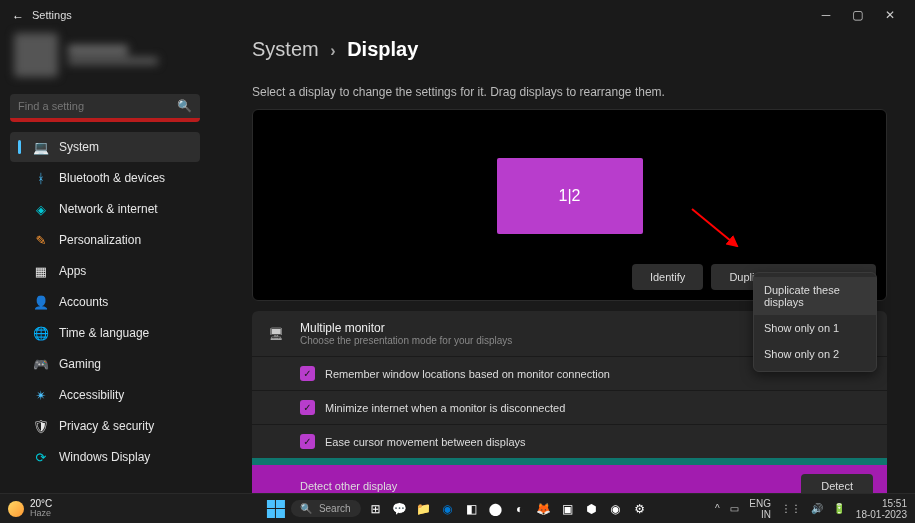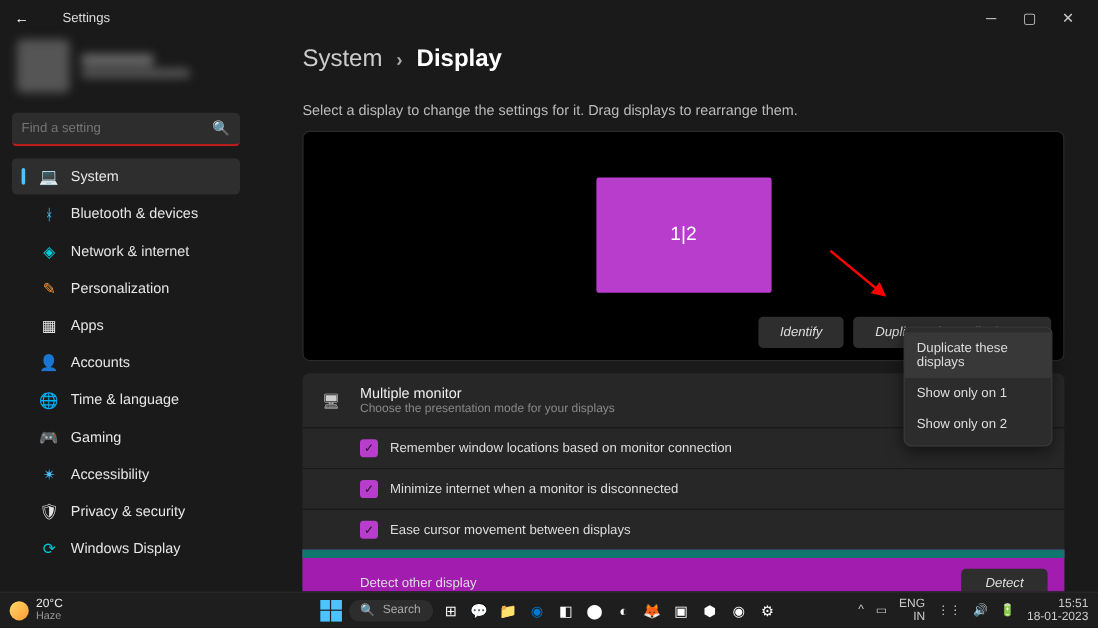--- a/index.html
+++ b/index.html
@@ -1,53 +1,53 @@
 <!DOCTYPE html>
 <html><head>
 <meta charset="utf-8">
 <style>
   * { box-sizing: border-box; margin: 0; padding: 0; font-family: "Segoe UI", Arial, sans-serif; }
   body { background: #1a1a1a; width: 915px; height: 523px; overflow: hidden; color: #fff; font-size: 12px; position: relative; }
   
   .titlebar { height: 30px; display: flex; align-items: center; padding: 0 8px; }
   .back-btn { width: 20px; height: 20px; display:flex; align-items:center; justify-content:center; color:#fff; cursor:pointer; }
-  .title { margin-left: 24px; font-size: 11px; color: #ddd; }
+  .title { margin-left: 4px; font-size: 11px; color: #ddd; }
   .win-controls { margin-left:auto; display:flex; gap:18px; padding-right:10px; }
   .win-controls span { font-size:12px; color:#ccc; cursor:pointer; width:14px; text-align:center; }
   
   .app { display:flex; height: 463px; }
   
   .sidebar { width: 210px; padding: 0 10px; }
   .user-block { height: 50px; display:flex; align-items:center; gap:10px; padding:4px; filter: blur(4px); }
   .avatar { width:44px; height:44px; background:#555; border-radius:4px; }
   .user-text { display:flex; flex-direction:column; gap:2px; }
   .user-name { height:10px; width:60px; background:#666; border-radius:2px; }
   .user-mail { height:8px; width:90px; background:#555; border-radius:2px; }
   
-  .search { margin: 14px 0 10px; height:28px; background:#2d2d2d; border-radius:4px; display:flex; align-items:center; padding:0 8px; border-bottom:2px solid #b91c1c; }
+  .search { margin: 14px 0 10px; height:28px; background:#2d2d2d; border-radius:4px; display:flex; align-items:center; padding:0 8px; border-bottom:4px solid #b91c1c; }
   .search input { flex:1; background:transparent; border:none; outline:none; color:#ccc; font-size:11px; }
   .search .sicon { color:#aaa; font-size:12px; }
   
   .nav { display:flex; flex-direction:column; gap:1px; }
   .nav-item { display:flex; align-items:center; gap:10px; height:30px; padding:0 8px; border-radius:4px; cursor:pointer; color:#e6e6e6; font-size:12px; }
   .nav-item.sel { background:#2e2e2e; }
   .nav-item .bar { width:3px; height:14px; background:#4cc2ff; border-radius:2px; margin-right:2px; }
   .nav-item:not(.sel) .bar { background:transparent; }
   .nicon { width:16px; height:16px; display:flex; align-items:center; justify-content:center; font-size:13px; }
   
   .main { flex:1; padding: 8px 28px 0 42px; overflow:hidden; }
   .breadcrumb { font-size:20px; font-weight:600; margin-bottom:24px; }
   .breadcrumb .dim { font-weight:400; color:#ccc; }
   .breadcrumb .chev { margin:0 6px; color:#aaa; font-size:16px; }
   .subtitle { font-size:12px; color:#bbb; margin-bottom:10px; }
   
   .display-area { background:#000; border:1px solid #2a2a2a; border-radius:6px; height:192px; position:relative; display:flex; align-items:center; justify-content:center; }
-  .monitor { width:146px; height:96px; background:#b83dcc; display:flex; align-items:center; justify-content:center; font-size:16px; color:#fff; border-radius:2px; margin-top:-18px; }
+  .monitor { width:146px; height:76px; background:#b83dcc; display:flex; align-items:center; justify-content:center; font-size:16px; color:#fff; border-radius:2px; margin-top:-18px; }
   .display-actions { position:absolute; right:10px; bottom:10px; display:flex; gap:8px; }
-  .btn { background:#2e2e2e; border:none; color:#ddd; font-size:11px; padding:7px 18px; border-radius:4px; cursor:pointer;font-style:italic; }
+  .btn { background:#2e2e2e; border:none; color:#ddd; font-size:11px; padding:7px 18px; border-radius:4px; cursor:pointer; }
   .dropdown-btn { display:flex; align-items:center; gap:8px; padding-right:28px; position:relative; }
   
   .dropdown-menu { position:absolute; right:38px; top:272px; width:124px; background:#2c2c2c; border:1px solid #3a3a3a; border-radius:6px; padding:4px 0; z-index:10; box-shadow:0 4px 12px rgba(0,0,0,.5); }
   .dropdown-menu .opt { padding:7px 10px; font-size:11px; color:#ddd; cursor:pointer; }
   .dropdown-menu .opt.sel { background:#383838; }
   
   .arrow { position:absolute; right:168px; top:204px; z-index:11; }
   
   .section-head { display:flex; align-items:center; gap:14px; background:#272727; border-radius:6px 6px 0 0; padding:10px 14px; margin-top:10px; }
   .section-head .sicon2 { width:20px; color:#ccc; display:flex; justify-content:center;}

